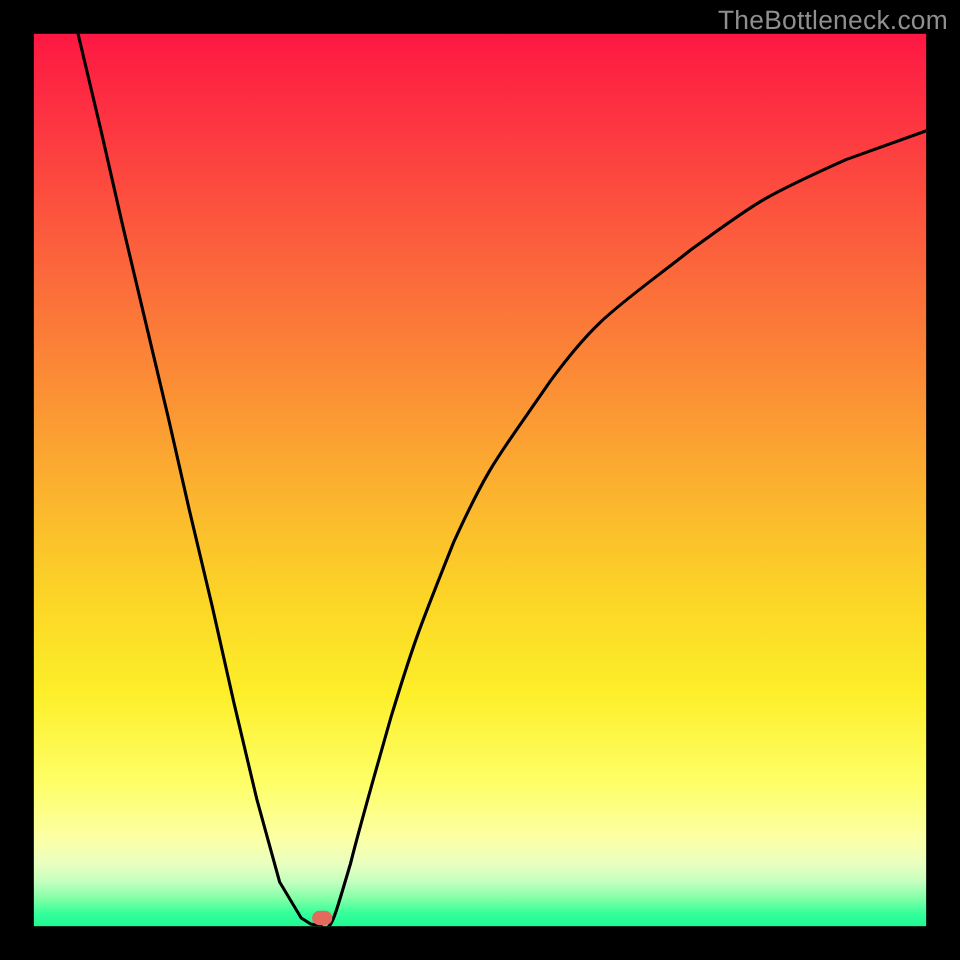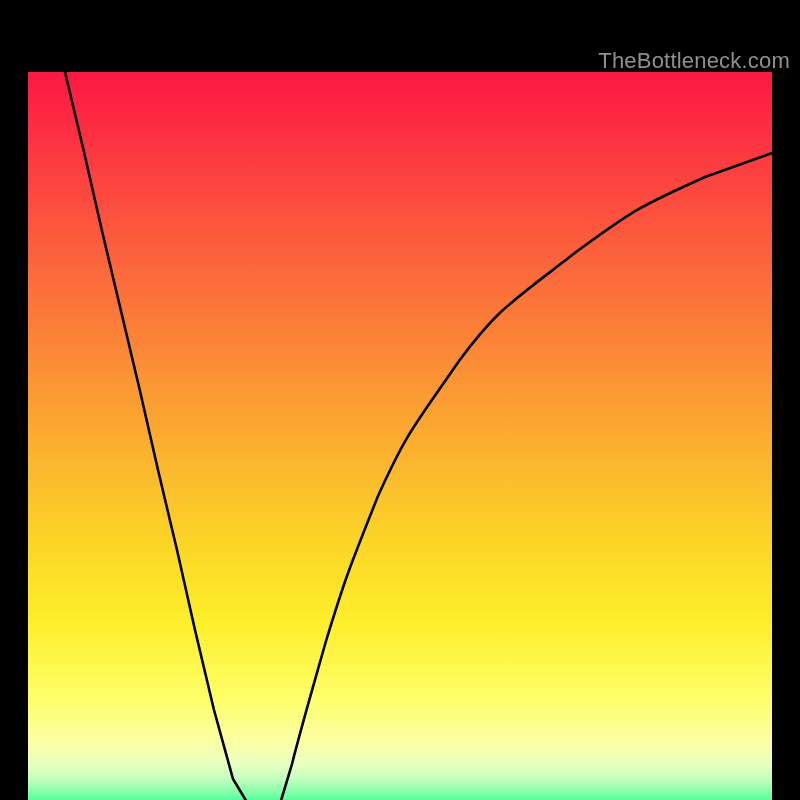--- a/index.html
+++ b/index.html
@@ -8,21 +8,20 @@
     width: 800px;
     height: 800px;
     overflow: hidden;
     background: #000;
     font-family: Arial, Helvetica, sans-serif;
   }
   .frame {
     position: absolute;
     inset: 0;
     background: #000;
-    margin-top: 44px;
   }
   .plot {
     position: absolute;
     left: 28px;
     top: 28px;
     width: 744px;
     height: 744px;
     overflow: hidden;
   }
   .gradient {

